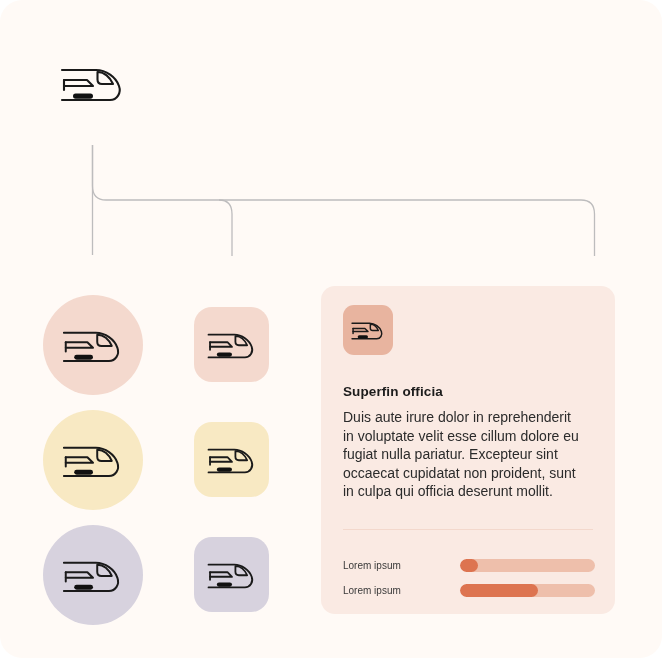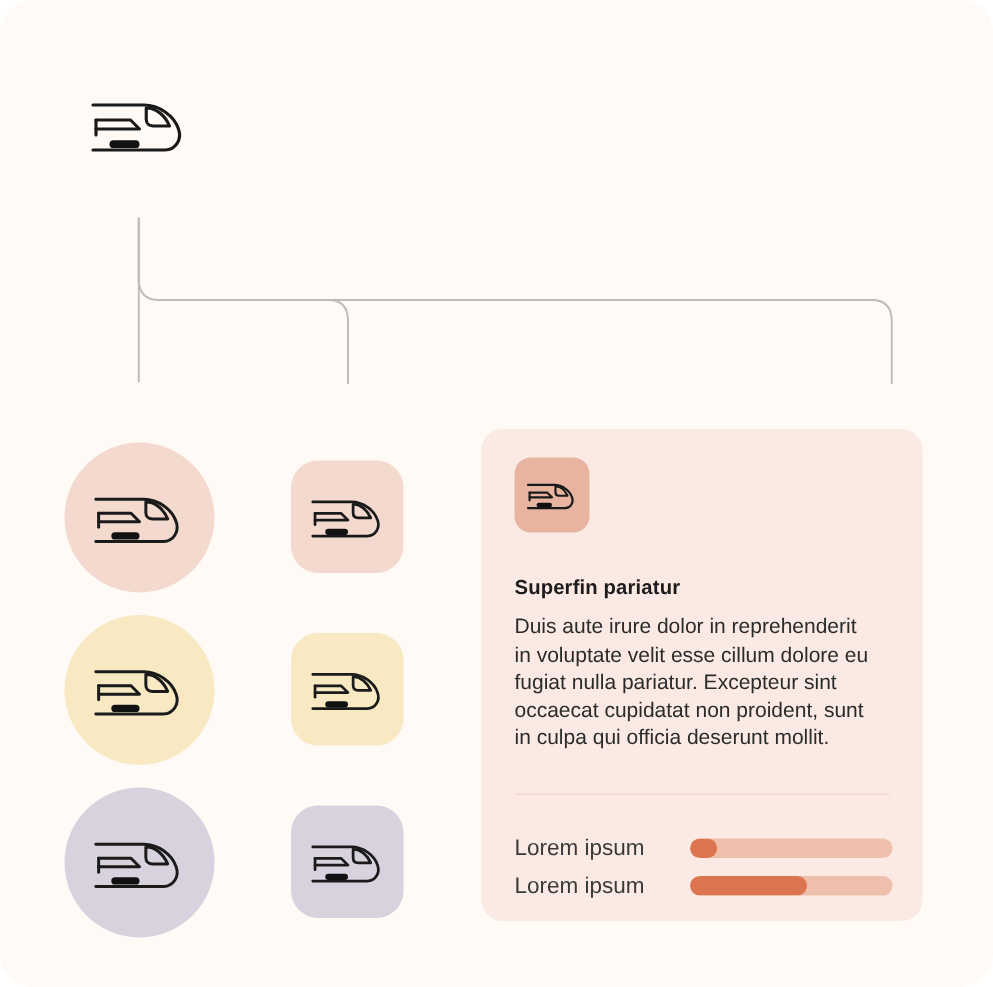--- a/index.html
+++ b/index.html
@@ -129,21 +129,21 @@
     left: 22px;
     top: 267px;
     width: 252px;
   }
   .meter-row {
     display: flex;
     align-items: center;
     height: 25px;
   }
   .meter-label {
-    font-size: 15px;
+    font-size: 10px;
     color: #3a3a3a;
     width: 117px;
     flex: 0 0 auto;
   }
   .meter-track {
     position: relative;
     height: 13px;
     width: 139px;
     border-radius: 7px;
     background: #eebfab;
@@ -269,21 +269,21 @@
         <g fill="none" stroke="#1a1a1a" stroke-width="2.8" stroke-linecap="round" stroke-linejoin="round">
           <path d="M2 10 H36 C46 10 56 17 59 26 C61.5 33 57 40 50 40 H2"></path>
           <path d="M38 12 C44 12 50 17 53 24 H42 C39 24 37.5 22 37.5 19.5 V12 Z"></path>
           <path d="M4 20 H27 L33 26 H4"></path>
           <path d="M4 20 V30"></path>
         </g>
         <rect x="13" y="33" width="20" height="6" rx="3" fill="#111111"></rect>
       </svg>
     </div>
 
-    <div class="card-headline">Superfin pariatur</div>
+    <div class="card-headline">Superfin officia</div>
 
     <div class="card-body">Duis aute irure dolor in reprehenderit in voluptate velit esse cillum dolore eu fugiat nulla pariatur. Excepteur sint occaecat cupidatat non proident, sunt in culpa qui officia deserunt mollit.</div>
 
     <div class="card-divider"></div>
 
     <div class="meter-list">
 
       <div class="meter-row">
         <div class="meter-label">Lorem ipsum</div>
         <div class="meter-track">

